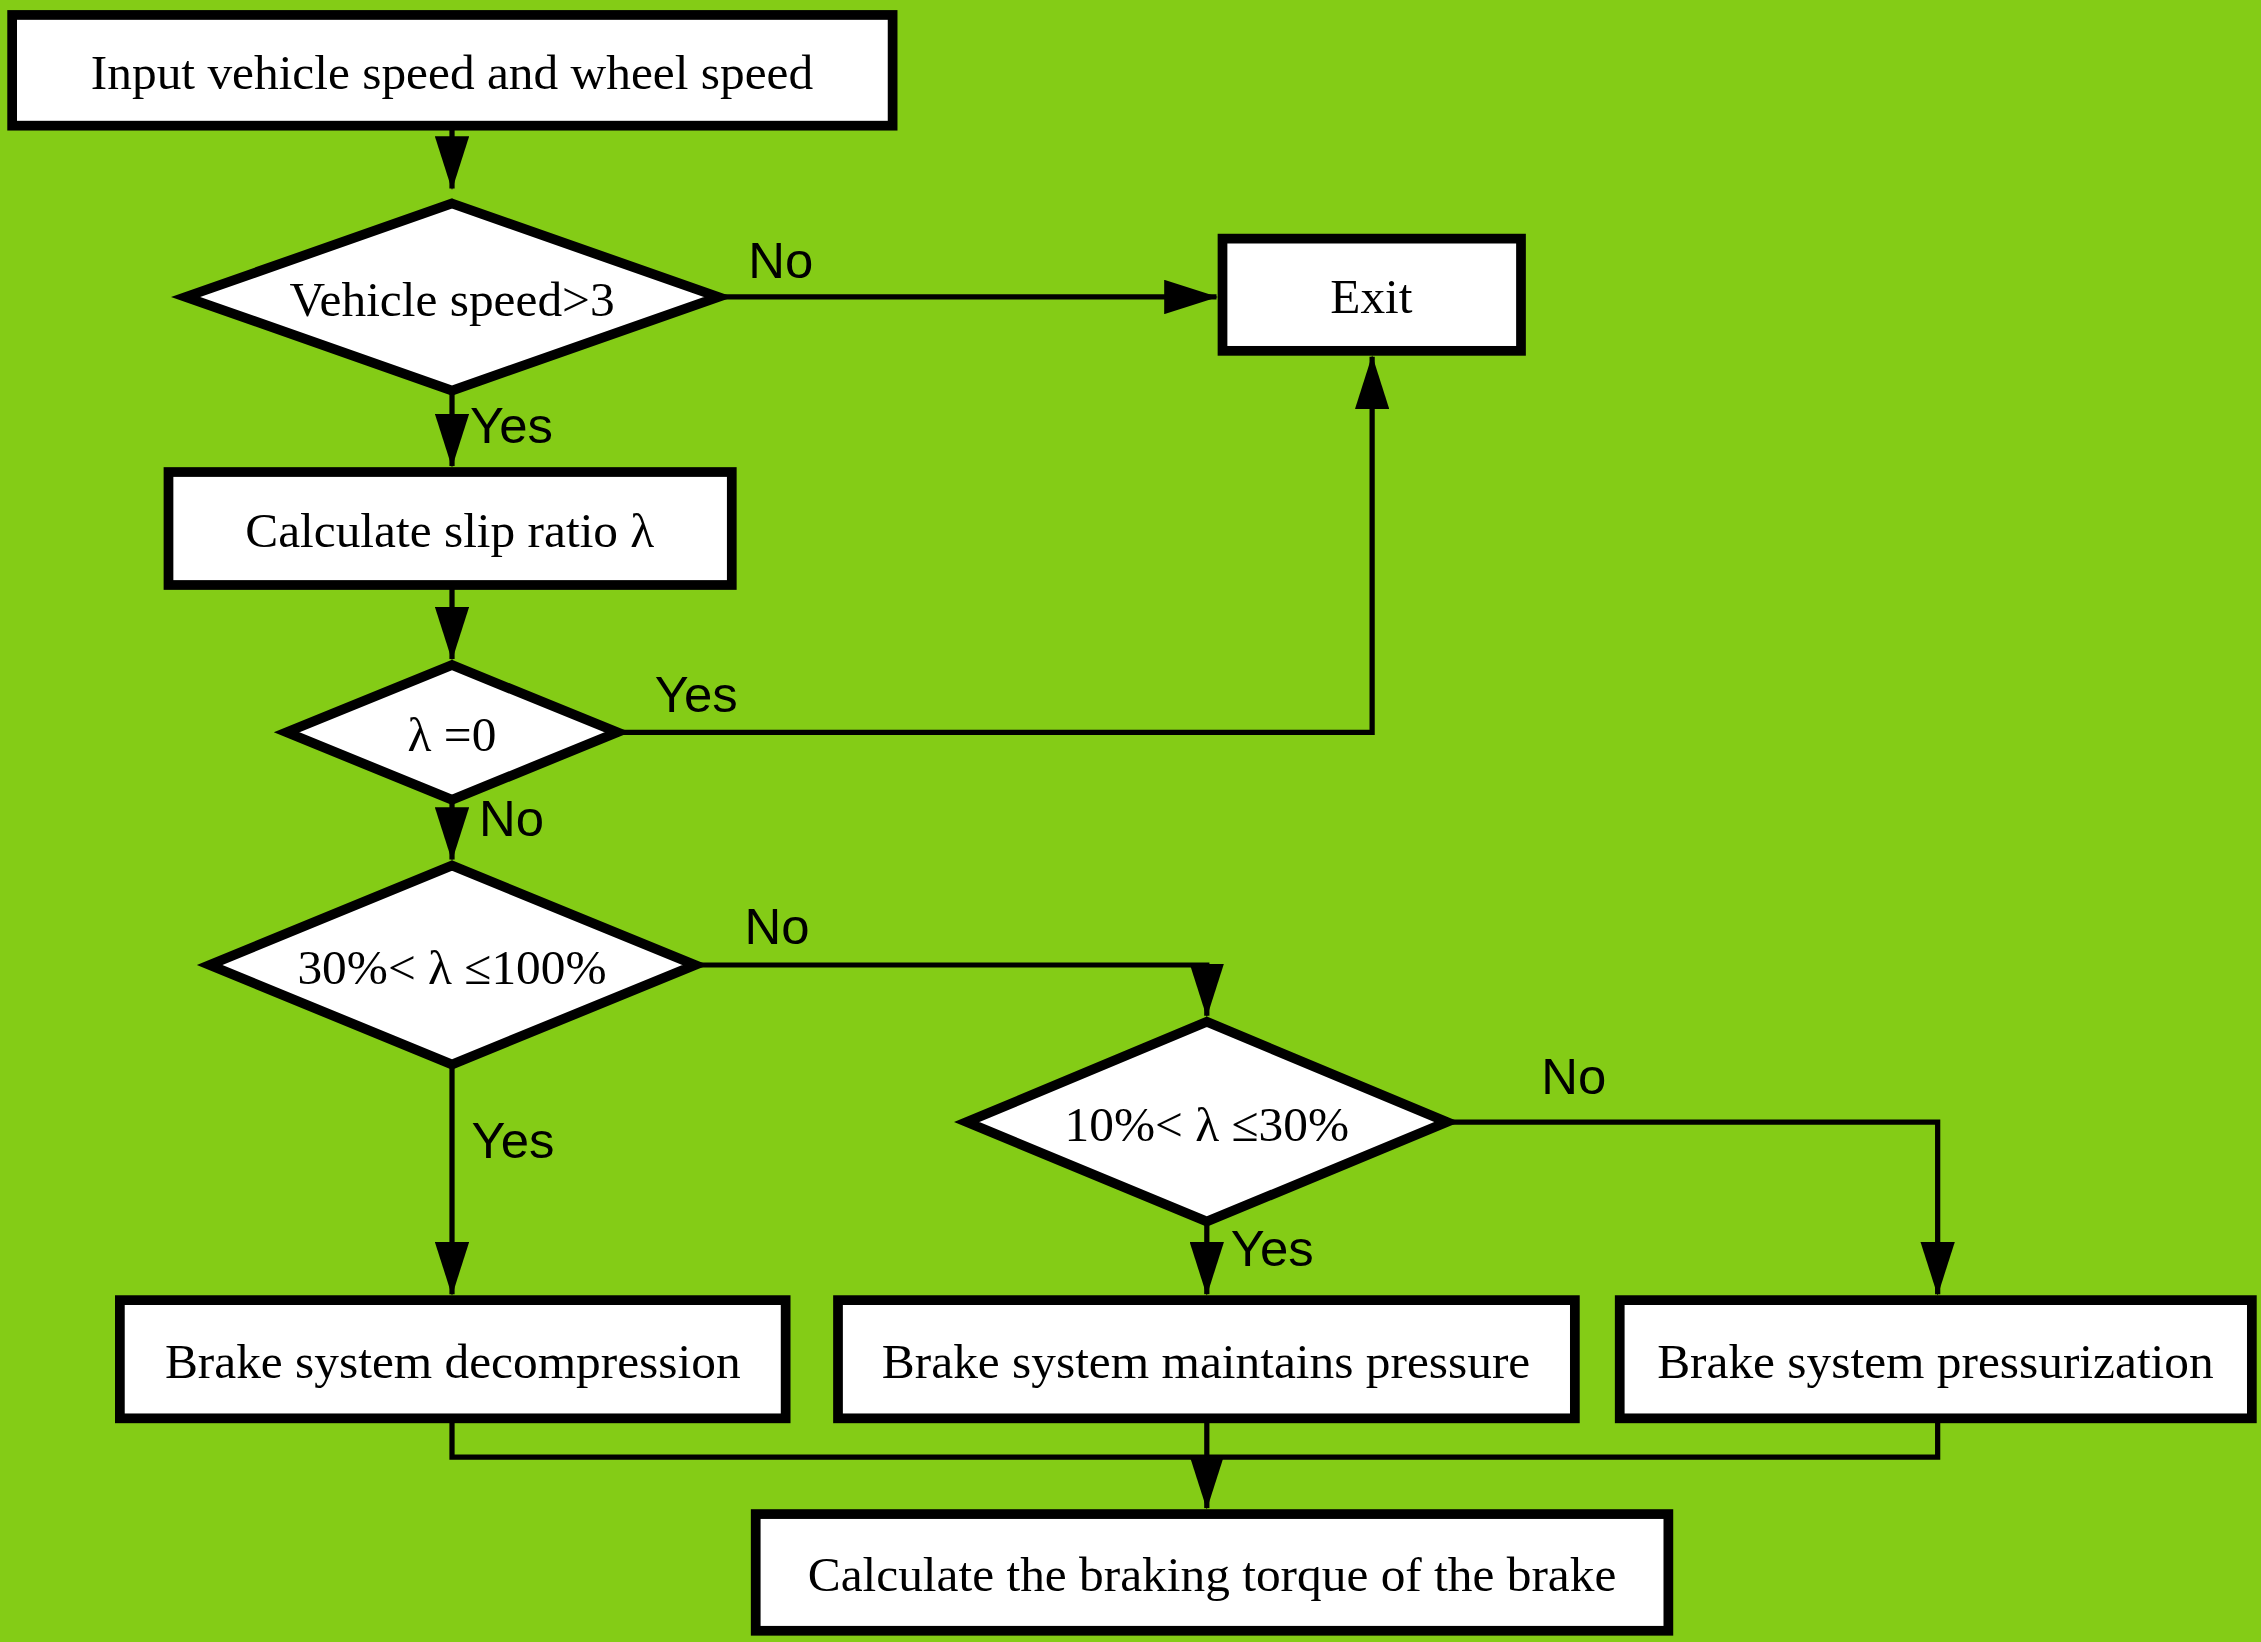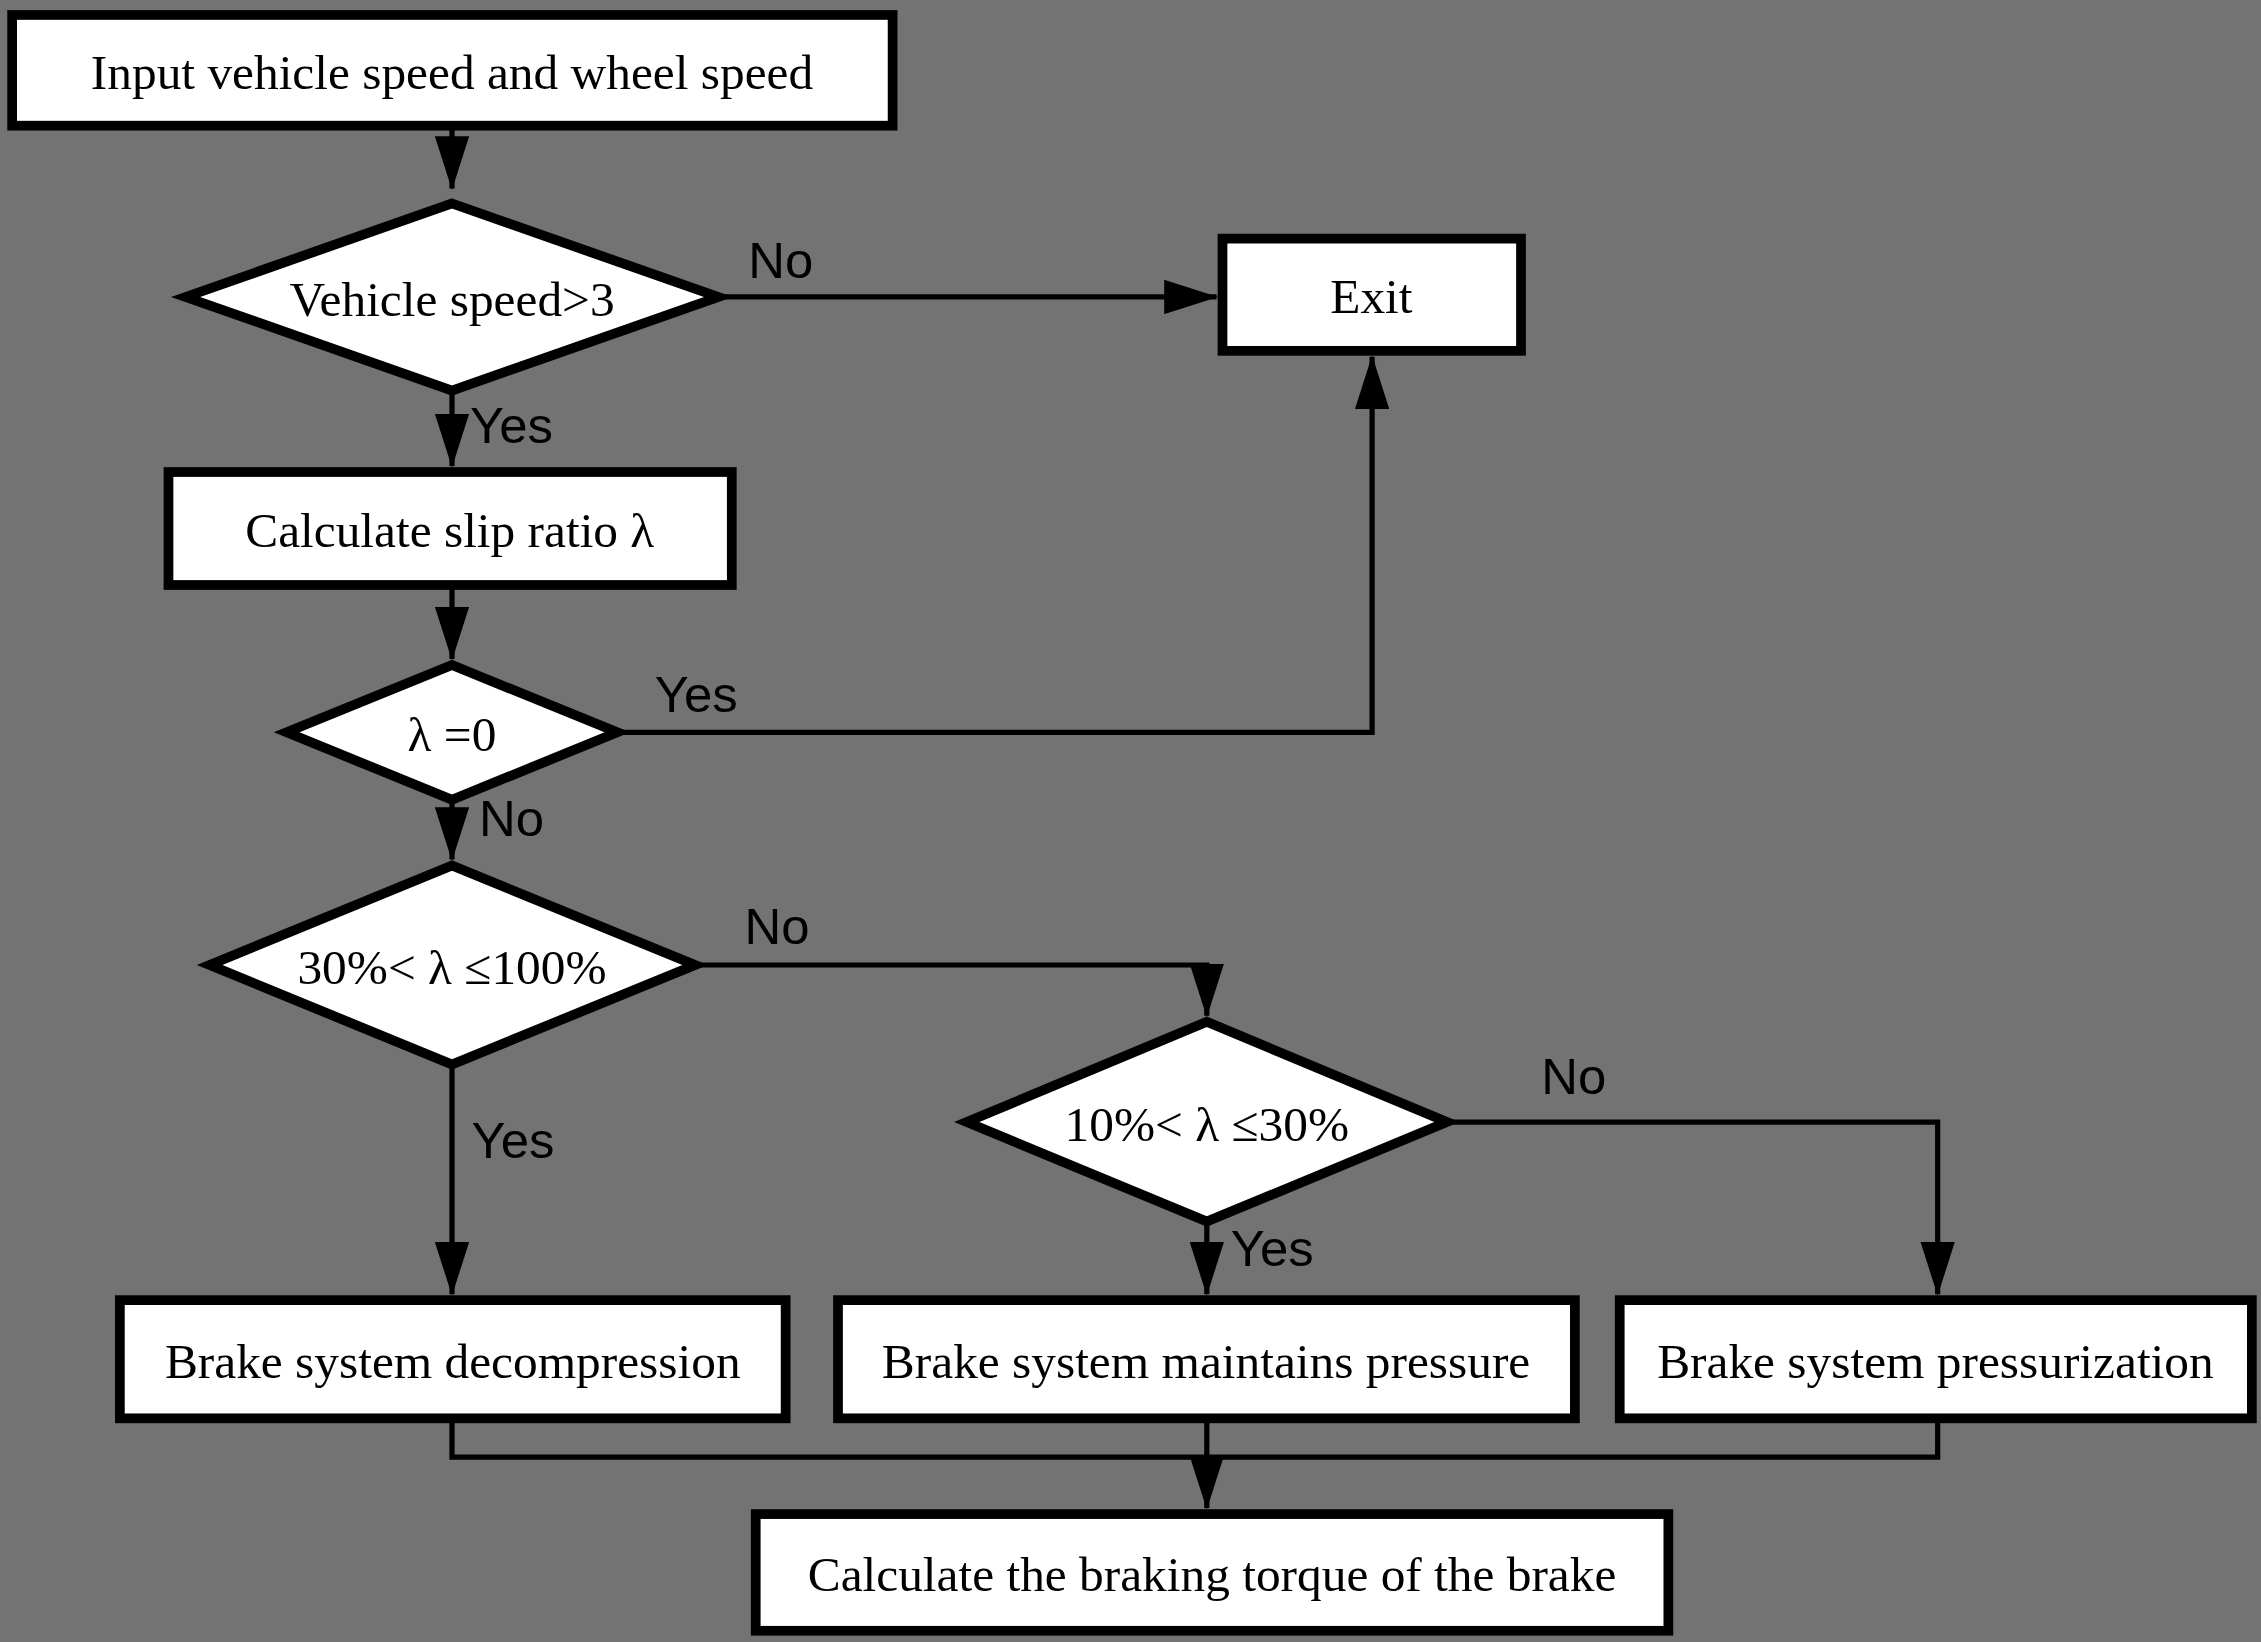--- a/index.html
+++ b/index.html
@@ -1,16 +1,16 @@
 <!DOCTYPE html>
 <html style="font-size:12px"><head>
 <meta charset="utf-8">
 <style>
   html, body { margin: 0; padding: 0; background: #ffffff; }
-  .stage { position: relative; width: 2261px; height: 1642px; background: #737373; }
+  .stage { position: relative; width: 2261px; height: 1642px; background: #84cc16; }
   svg { display: block; }
   .shape { fill: #ffffff; stroke: #000000; stroke-width: 13; }
   .edge  { fill: none;    stroke: #000000; stroke-width: 7; }
   .node-label {
     font-family: "Liberation Serif", "DejaVu Serif", serif;
     font-size: 66px; fill: #000000;
     text-anchor: middle; dominant-baseline: central;
   }
   .edge-label {
     font-family: "Liberation Sans", "DejaVu Sans", sans-serif;

